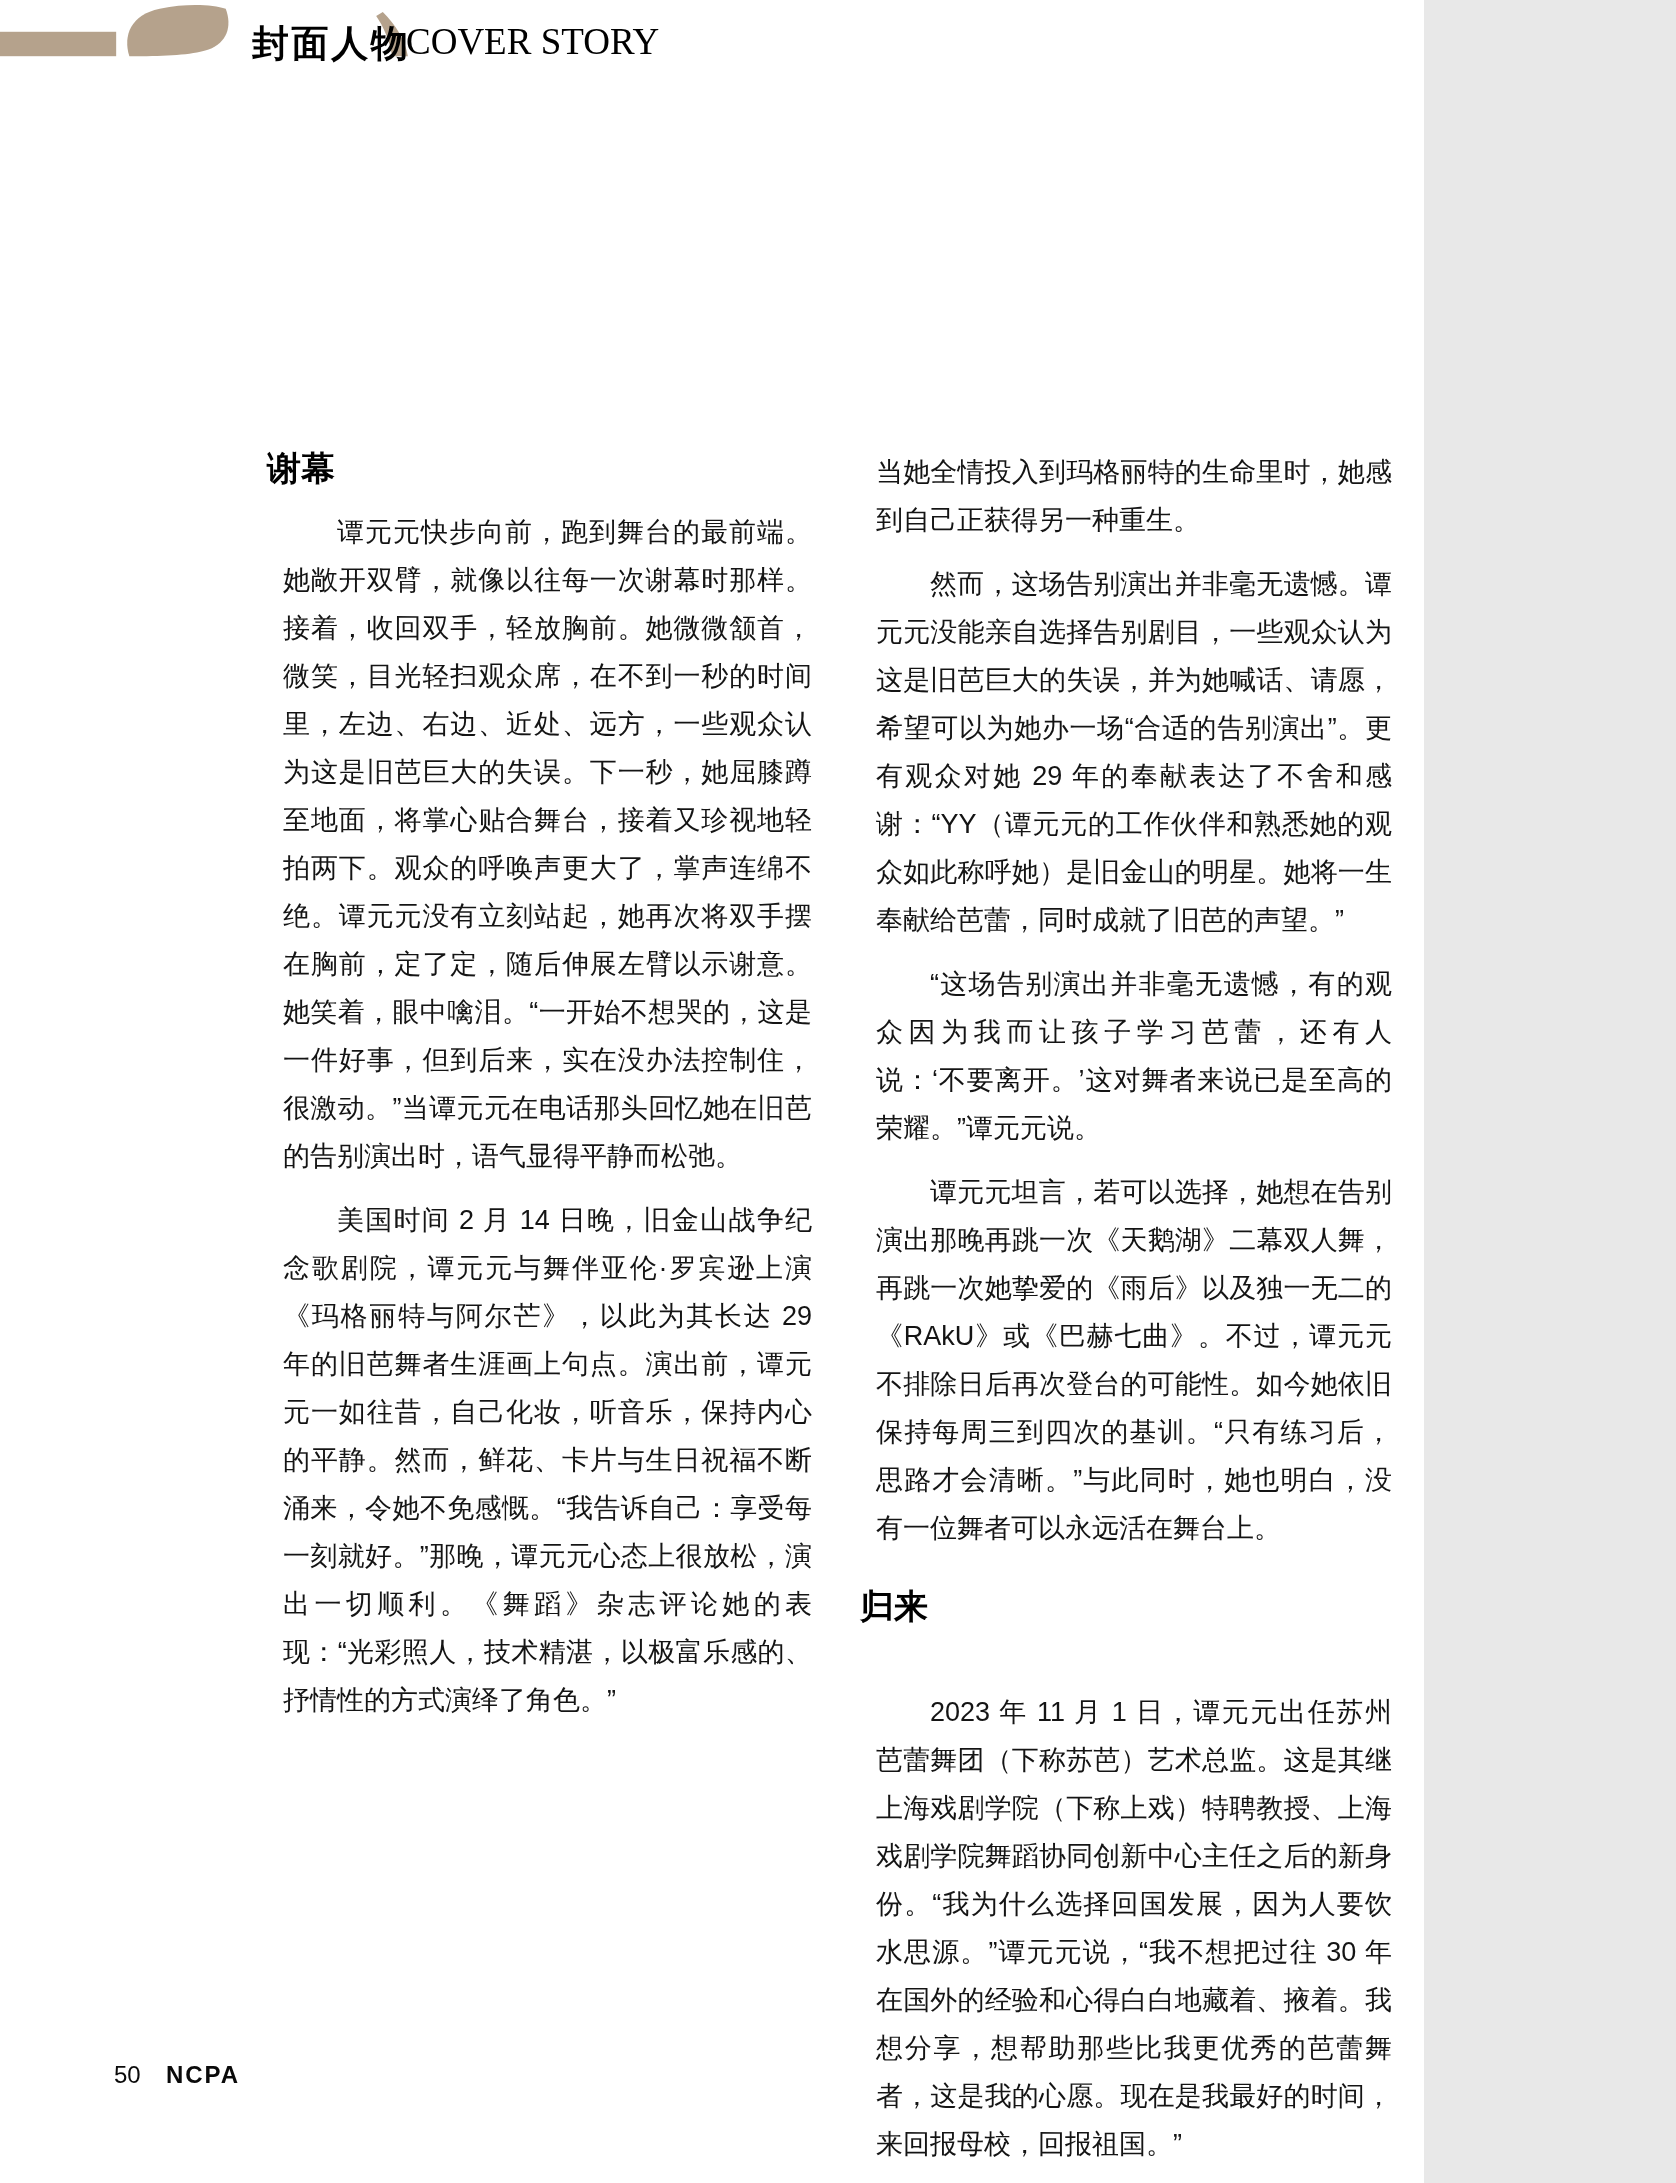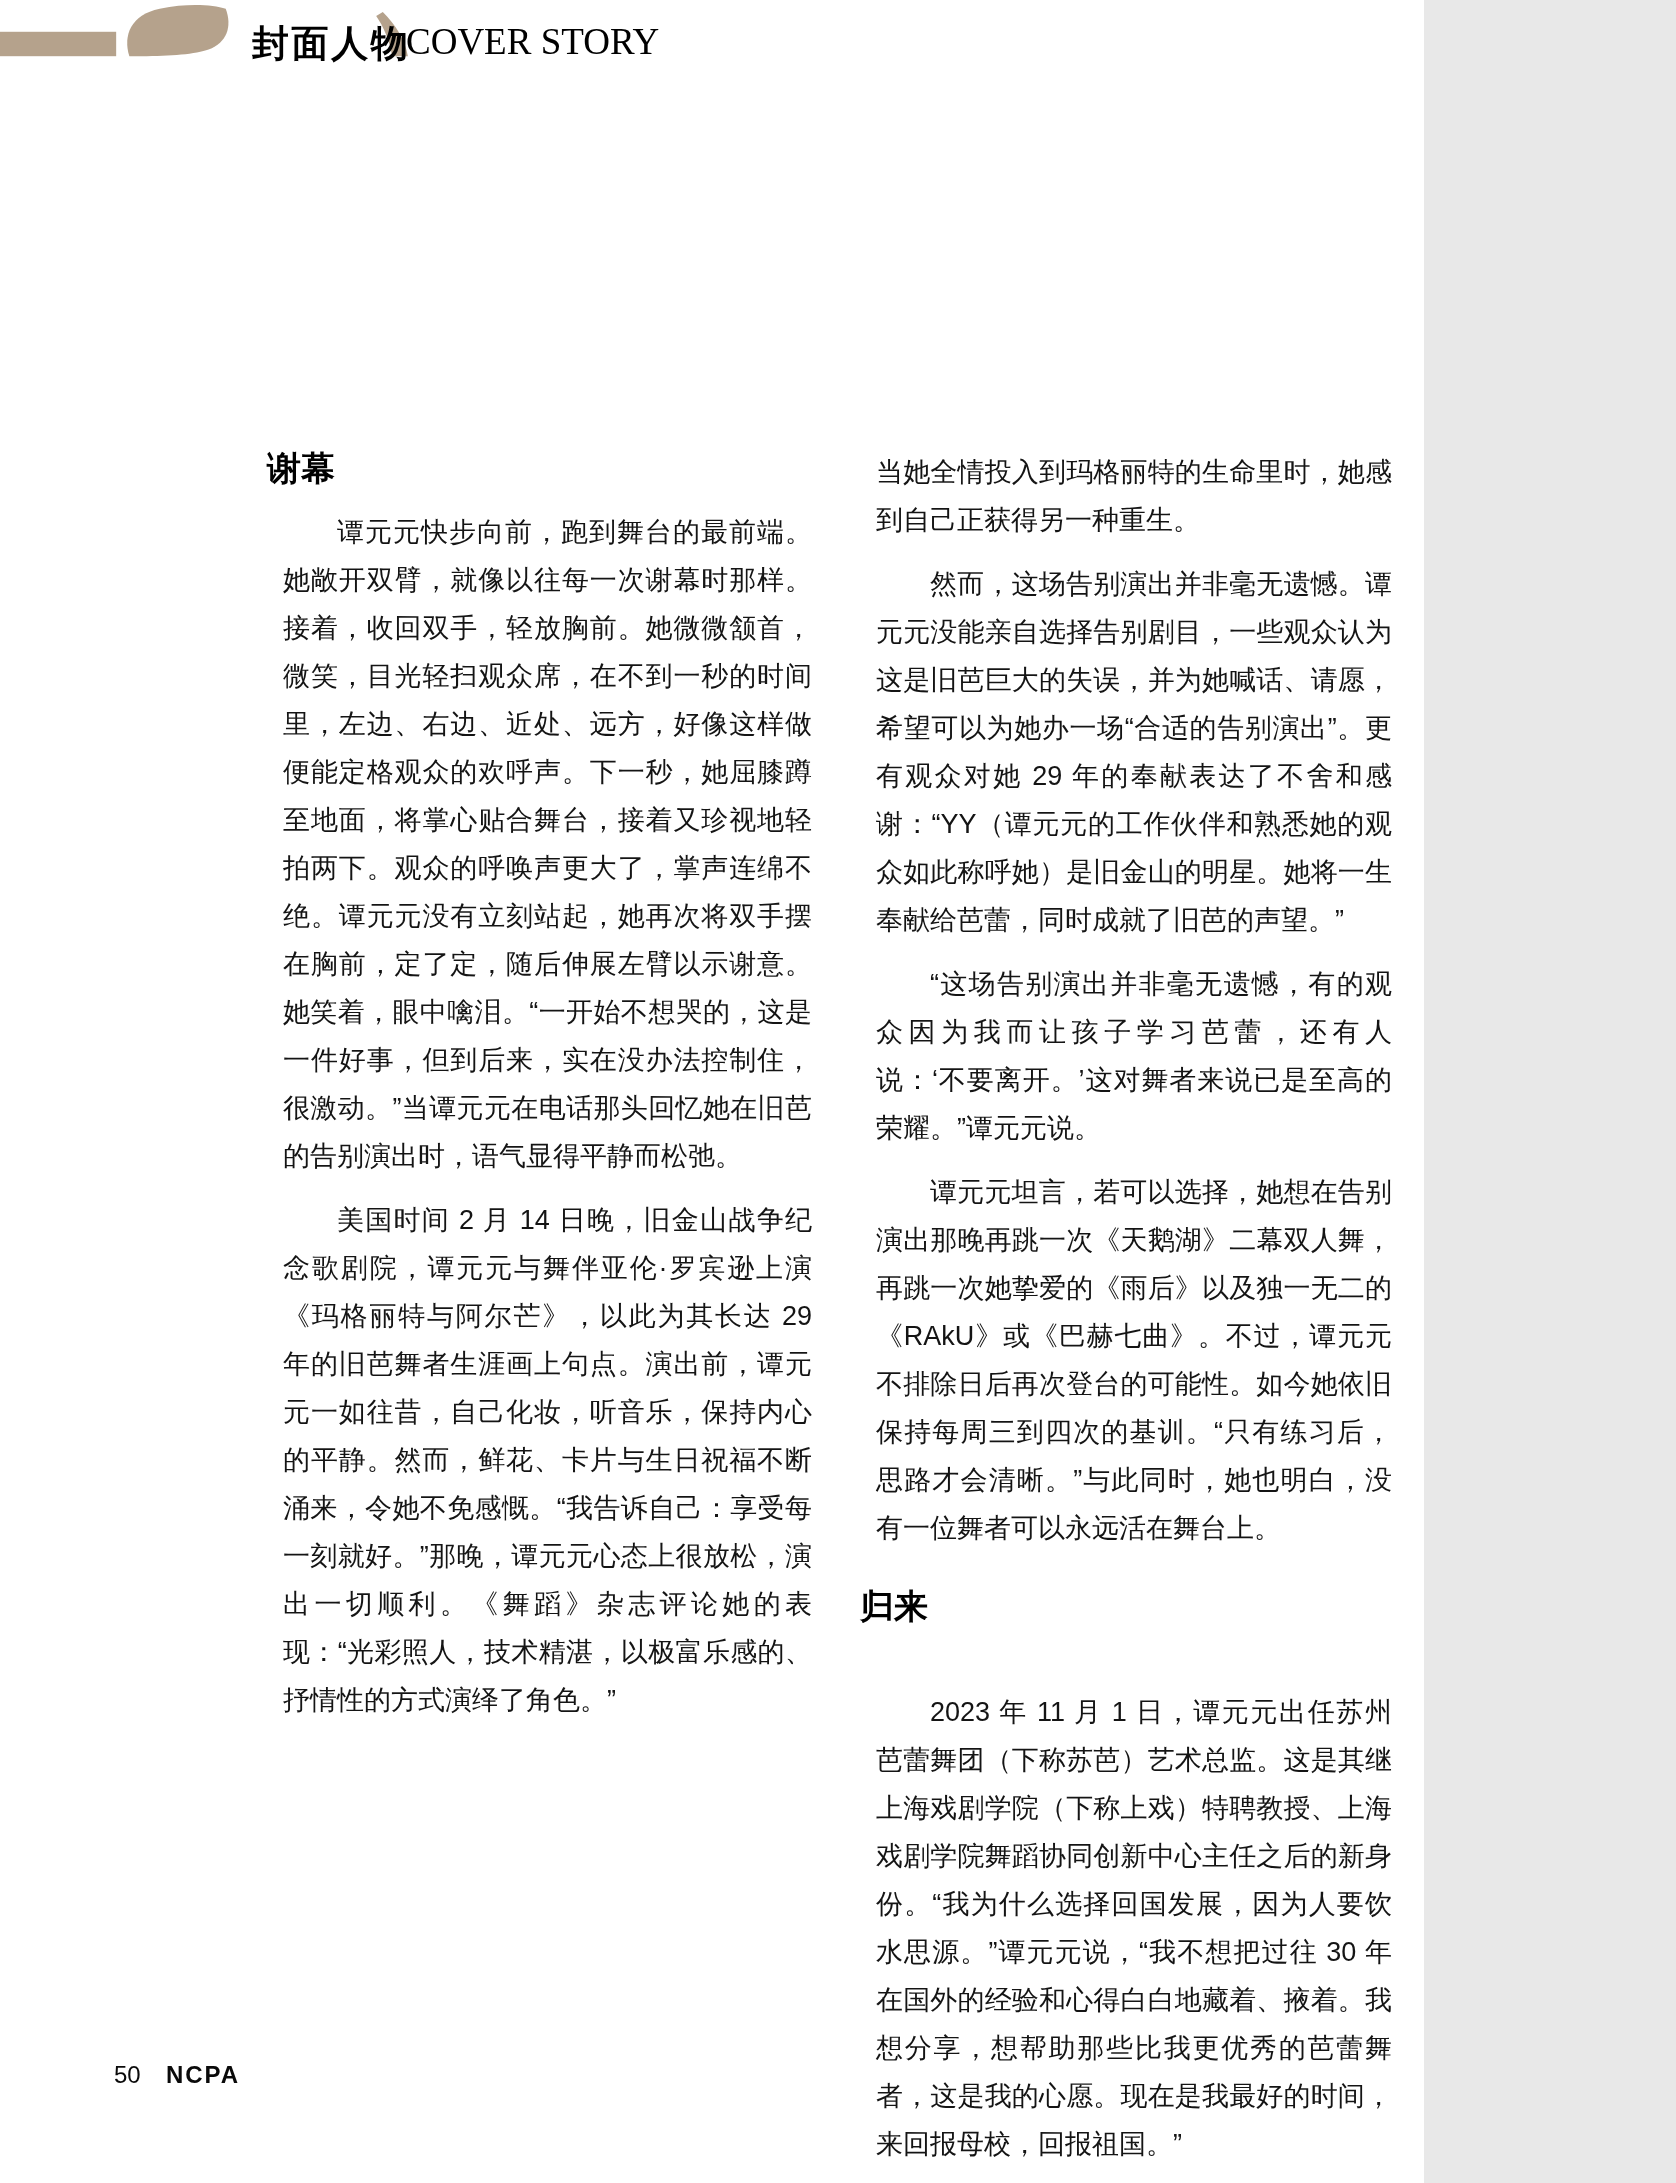--- a/index.html
+++ b/index.html
@@ -67,21 +67,21 @@
 
       <path d="M 580 18 C 600 38 614 60 618 85
                L 594 85 C 591 62 581 40 570 24 Z" fill="#b5a28c"></path>
     </svg>
     <span class="zh-title">封面人物</span>
     <span class="en-title">COVER STORY</span>
   </div>
 
   <div class="col col-left">
     <h2>谢幕</h2>
-    <p class="indent">谭元元快步向前，跑到舞台的最前端。她敞开双臂，就像以往每一次谢幕时那样。接着，收回双手，轻放胸前。她微微颔首，微笑，目光轻扫观众席，在不到一秒的时间里，左边、右边、近处、远方，好像这样做便能定格观众的欢呼声。下一秒，她屈膝蹲至地面，将掌心贴合舞台，接着又珍视地轻拍两下。观众的呼唤声更大了，掌声连绵不绝。谭元元没有立刻站起，她再次将双手摆在胸前，定了定，随后伸展左臂以示谢意。她笑着，眼中噙泪。“一开始不想哭的，这是一件好事，但到后来，实在没办法控制住，很激动。”当谭元元在电话那头回忆她在旧芭的告别演出时，语气显得平静而松弛。</p>
+    <p class="indent">谭元元快步向前，跑到舞台的最前端。她敞开双臂，就像以往每一次谢幕时那样。接着，收回双手，轻放胸前。她微微颔首，微笑，目光轻扫观众席，在不到一秒的时间里，左边、右边、近处、远方，一些观众认为这是旧芭巨大的失误。下一秒，她屈膝蹲至地面，将掌心贴合舞台，接着又珍视地轻拍两下。观众的呼唤声更大了，掌声连绵不绝。谭元元没有立刻站起，她再次将双手摆在胸前，定了定，随后伸展左臂以示谢意。她笑着，眼中噙泪。“一开始不想哭的，这是一件好事，但到后来，实在没办法控制住，很激动。”当谭元元在电话那头回忆她在旧芭的告别演出时，语气显得平静而松弛。</p>
     <p class="indent">美国时间 2 月 14 日晚，旧金山战争纪念歌剧院，谭元元与舞伴亚伦·罗宾逊上演《玛格丽特与阿尔芒》，以此为其长达 29 年的旧芭舞者生涯画上句点。演出前，谭元元一如往昔，自己化妆，听音乐，保持内心的平静。然而，鲜花、卡片与生日祝福不断涌来，令她不免感慨。“我告诉自己：享受每一刻就好。”那晚，谭元元心态上很放松，演出一切顺利。《舞蹈》杂志评论她的表现：“光彩照人，技术精湛，以极富乐感的、抒情性的方式演绎了角色。”</p>
   </div>
 
   <div class="col col-right">
     <p>当她全情投入到玛格丽特的生命里时，她感到自己正获得另一种重生。</p>
     <p class="indent">然而，这场告别演出并非毫无遗憾。谭元元没能亲自选择告别剧目，一些观众认为这是旧芭巨大的失误，并为她喊话、请愿，希望可以为她办一场“合适的告别演出”。更有观众对她 29 年的奉献表达了不舍和感谢：“YY（谭元元的工作伙伴和熟悉她的观众如此称呼她）是旧金山的明星。她将一生奉献给芭蕾，同时成就了旧芭的声望。”</p>
     <p class="indent">“这场告别演出并非毫无遗憾，有的观众因为我而让孩子学习芭蕾，还有人说：‘不要离开。’这对舞者来说已是至高的荣耀。”谭元元说。</p>
     <p class="indent">谭元元坦言，若可以选择，她想在告别演出那晚再跳一次《天鹅湖》二幕双人舞，再跳一次她挚爱的《雨后》以及独一无二的《RAkU》或《巴赫七曲》。不过，谭元元不排除日后再次登台的可能性。如今她依旧保持每周三到四次的基训。“只有练习后，思路才会清晰。”与此同时，她也明白，没有一位舞者可以永远活在舞台上。</p>
     <h2>归来</h2>
     <p class="indent">2023 年 11 月 1 日，谭元元出任苏州芭蕾舞团（下称苏芭）艺术总监。这是其继上海戏剧学院（下称上戏）特聘教授、上海戏剧学院舞蹈协同创新中心主任之后的新身份。“我为什么选择回国发展，因为人要饮水思源。”谭元元说，“我不想把过往 30 年在国外的经验和心得白白地藏着、掖着。我想分享，想帮助那些比我更优秀的芭蕾舞者，这是我的心愿。现在是我最好的时间，来回报母校，回报祖国。”</p>

